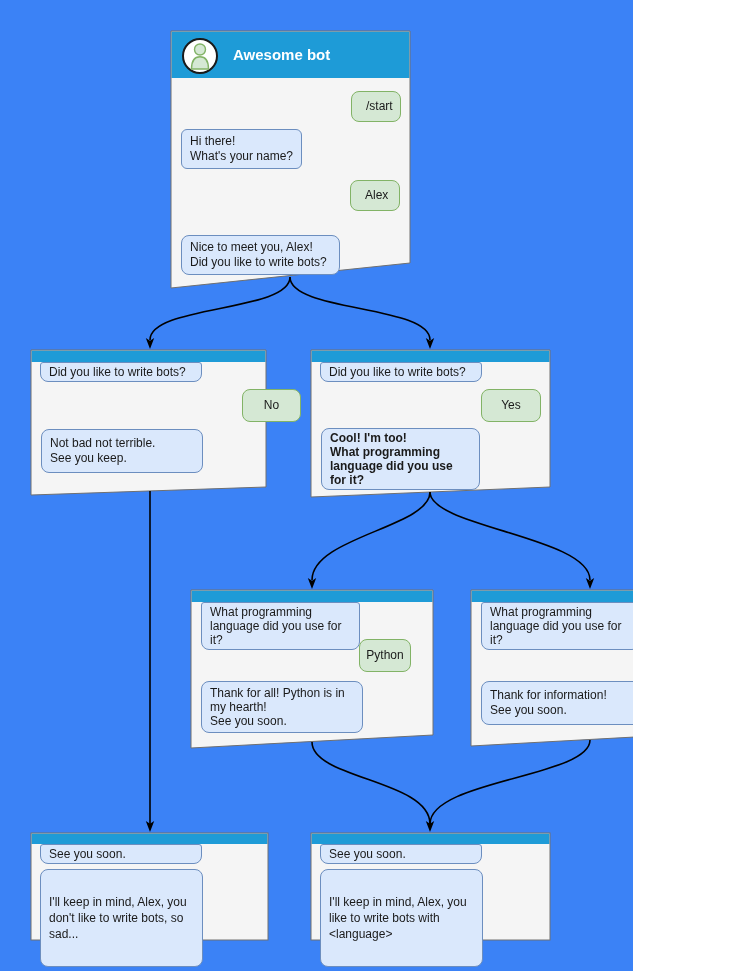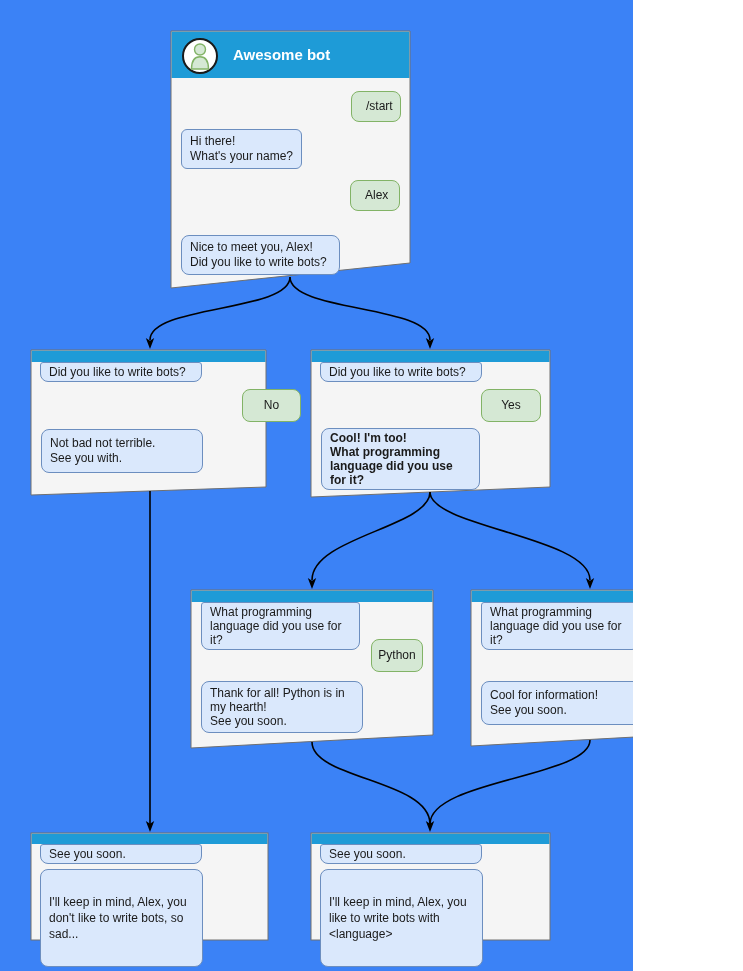--- a/index.html
+++ b/index.html
@@ -91,39 +91,39 @@
   <div class="bubble user chip" style="left:351px;top:91px;width:50px;">/start</div>
   <div class="bubble bot" style="left:181px;top:129px;width:121px;border-radius:6px;">Hi there!
 What's your name?</div>
   <div class="bubble user chip" style="left:350px;top:180px;width:50px;">Alex</div>
   <div class="bubble bot" style="left:181px;top:235px;width:159px;">Nice to meet you, Alex!
 Did you like to write bots?</div>
 
   <div class="bubble bot compact under-bar" style="left:40px;top:362px;width:162px;">Did you like to write bots?</div>
   <div class="bubble user" style="left:211px;top:389px;width:59px;padding:8px 0;margin-left:31px;">No</div>
   <div class="bubble bot" style="left:41px;top:429px;width:162px;padding:6px 8px;">Not bad not terrible.
-See you with.</div>
+See you keep.</div>
 
   <div class="bubble bot compact under-bar" style="left:320px;top:362px;width:162px;">Did you like to write bots?</div>
   <div class="bubble user" style="left:481px;top:389px;width:60px;padding:8px 0;">Yes</div>
   <div class="bubble bot compact" style="left:321px;top:428px;width:159px;font-weight:bold;">Cool! I'm too!
 What programming
 language did you use for it?</div>
 
   <div class="bubble bot compact under-bar" style="left:201px;top:602px;width:159px;">What programming
 language did you use for it?</div>
-  <div class="bubble user" style="left:371px;top:639px;width:52px;padding:8px 6px;">Python</div>
+  <div class="bubble user" style="left:359px;top:639px;width:52px;padding:8px 6px;">Python</div>
   <div class="bubble bot" style="left:201px;top:681px;width:162px;line-height:14px;">Thank for all! Python is in
 my hearth!
 See you soon.</div>
 
   <div class="bubble bot compact under-bar" style="left:481px;top:602px;width:159px;">What programming
 language did you use for it?</div>
   <div class="bubble user" style="left:652px;top:639px;width:51px;padding:8px 0;text-align:center;">Go</div>
-  <div class="bubble bot" style="left:481px;top:681px;width:161px;padding:6px 8px;">Cool for information!
+  <div class="bubble bot" style="left:481px;top:681px;width:161px;padding:6px 8px;">Thank for information!
 See you soon.</div>
 
   <div class="bubble bot compact under-bar" style="left:40px;top:844px;width:162px;">See you soon.</div>
   <div class="bubble bot tall" style="left:40px;top:869px;width:163px;">I'll keep in mind, Alex, you
 don't like to write bots, so
 sad...</div>
 
   <div class="bubble bot compact under-bar" style="left:320px;top:844px;width:162px;">See you soon.</div>
   <div class="bubble bot tall" style="left:320px;top:869px;width:163px;">I'll keep in mind, Alex, you
 like to write bots with

